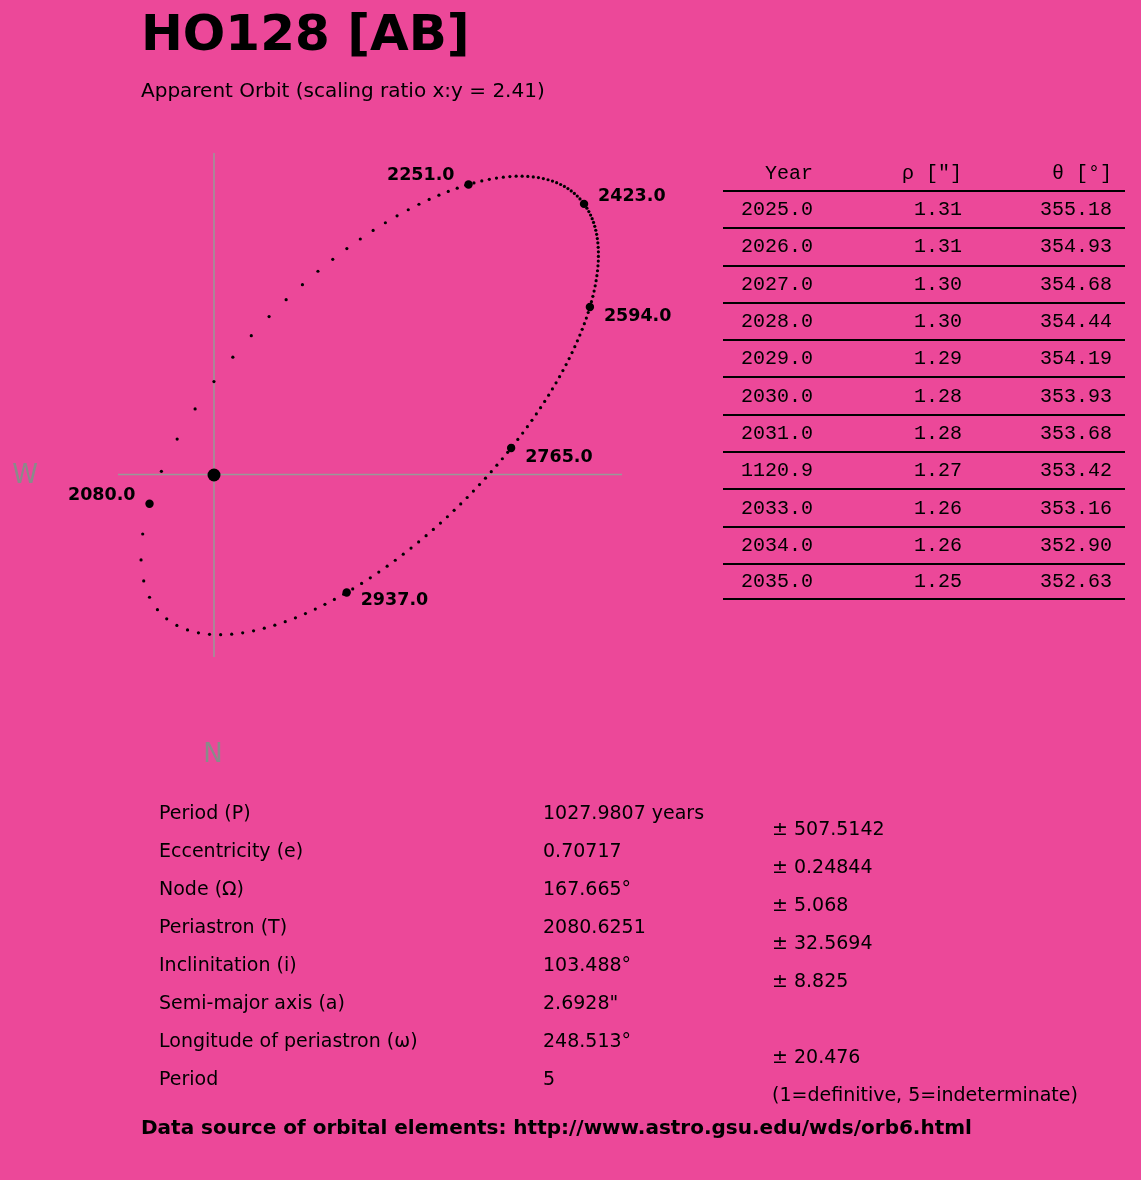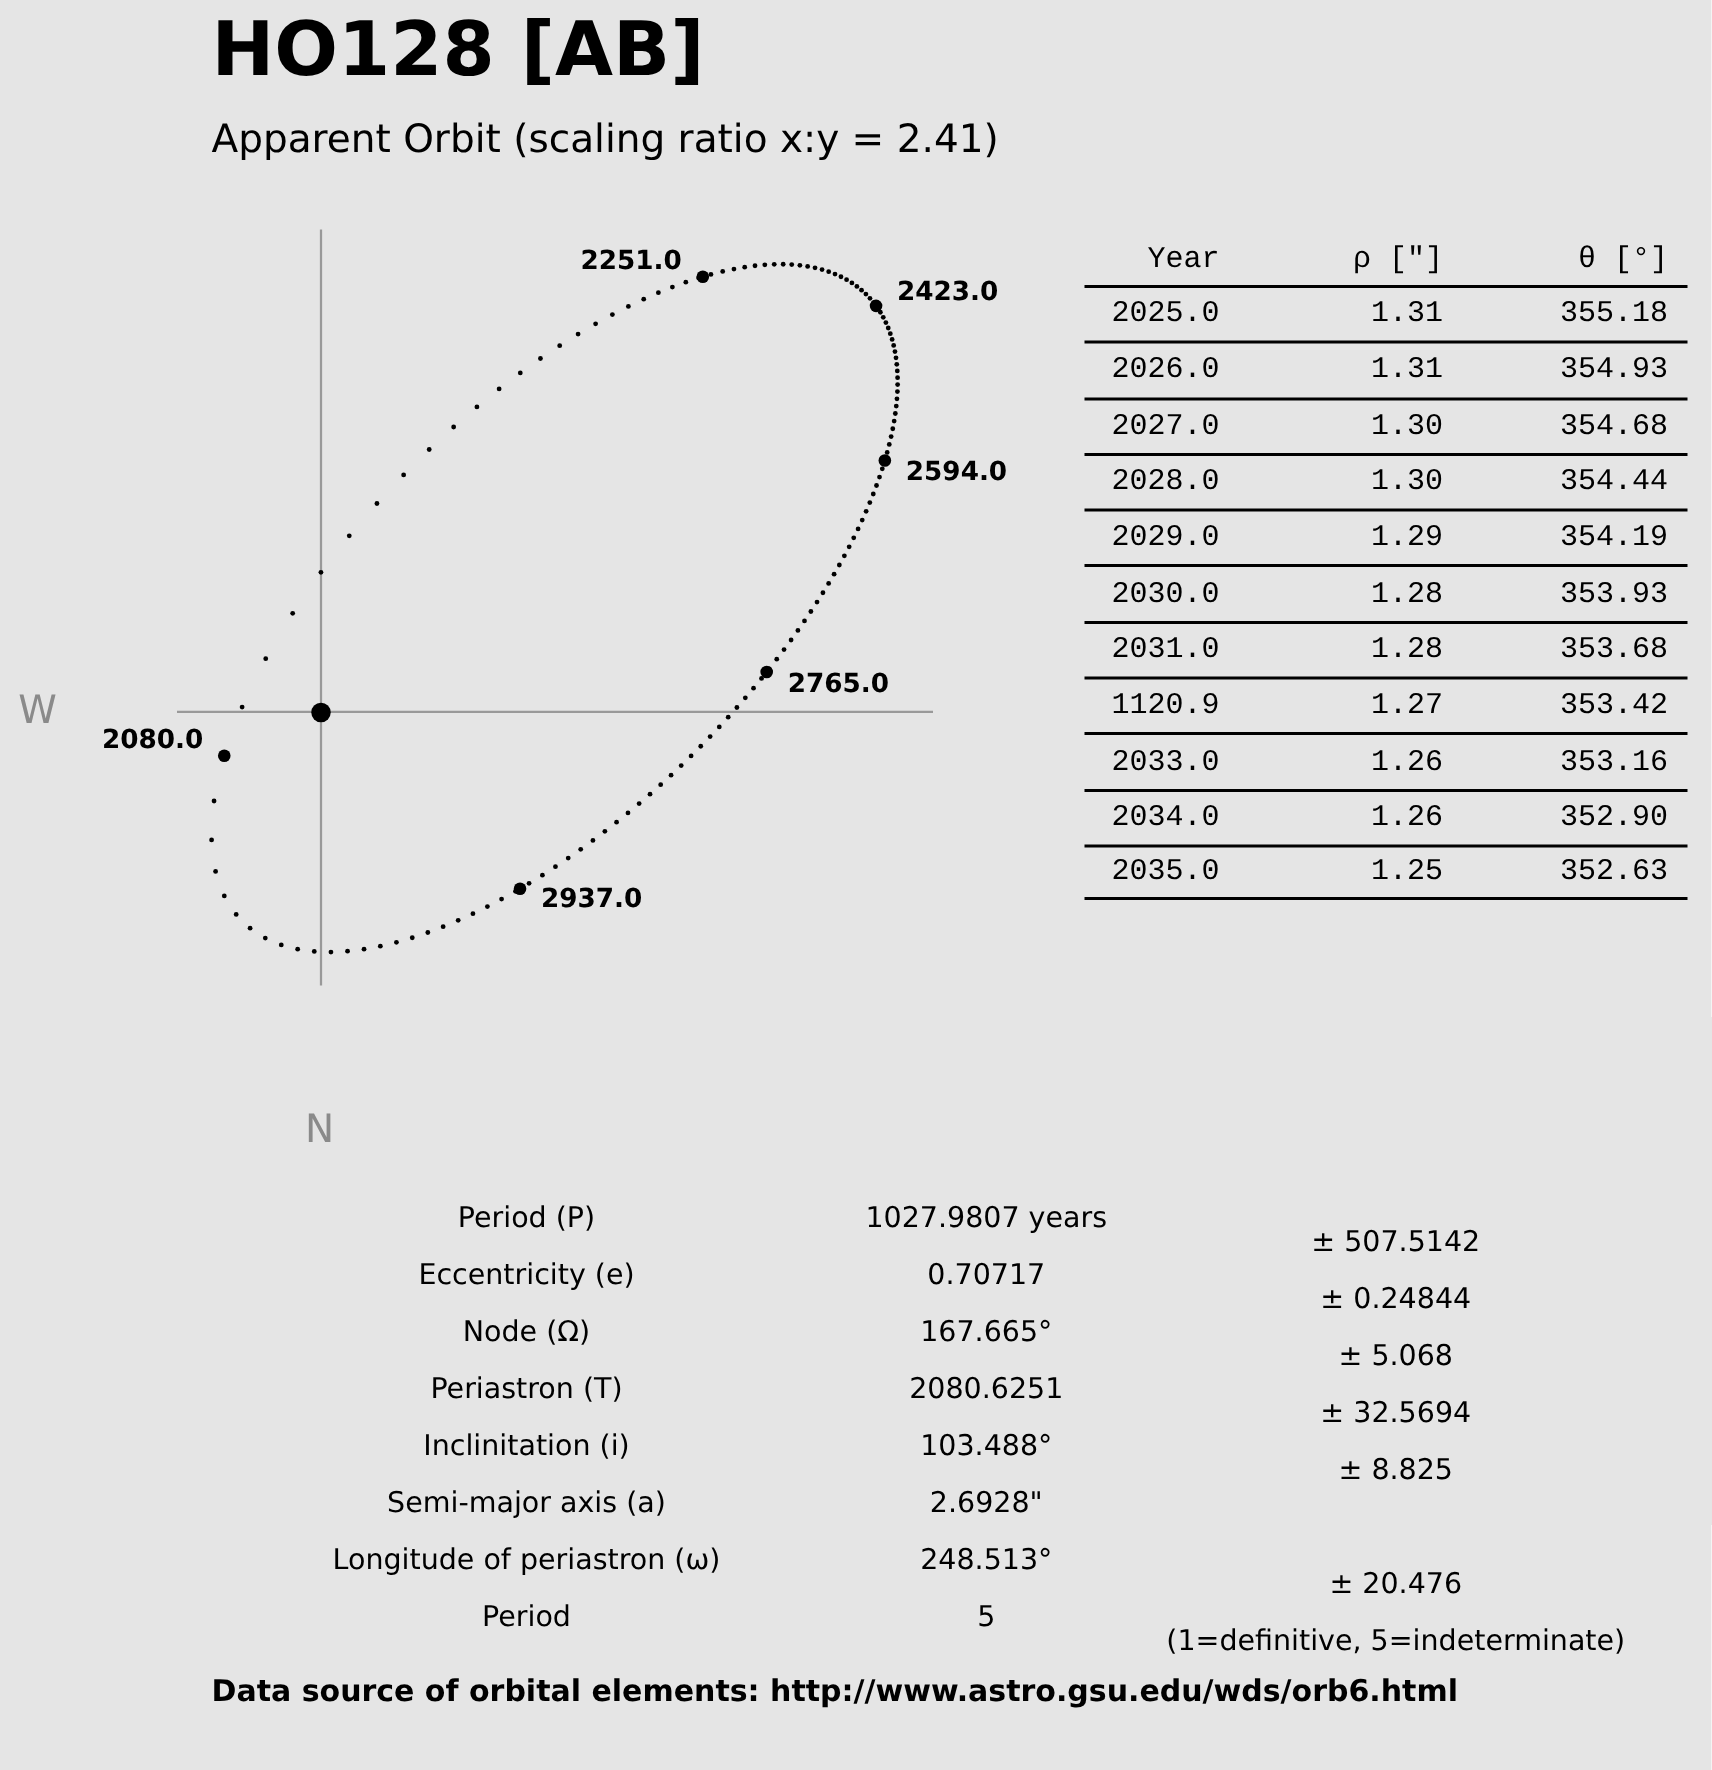--- a/index.html
+++ b/index.html
@@ -1,36 +1,36 @@
 <!DOCTYPE html>
 <html><head>
 <meta charset="utf-8">
 <style>
   html,body { margin:0; padding:0; background:#ffffff; }
   .canvas {
-    position:relative; width:1141px; height:1180px; background:#e5e5e5;
+    position:relative; width:1141px; height:1180px; background:#ec4899;
     font-family:"DejaVu Sans", sans-serif; color:#000;
     overflow:hidden;
   }
   .title    { position:absolute; left:141px; top:6px;  font-size:50px; font-weight:bold; line-height:1.1; white-space:nowrap; }
-  .subtitle { position:absolute; left:141px; top:78px; font-size:26px; line-height:1.2; white-space:nowrap; }
+  .subtitle { position:absolute; left:141px; top:78px; font-size:20px; line-height:1.2; white-space:nowrap; }
 
   #orbit { position:absolute; left:0; top:0; }
 
   
   .ephem { position:absolute; left:723px; top:156px; width:402px; font-size:20px; }
   .ephem .trow { display:flex; align-items:center; height:37.3px; padding-right:13px; border-top:2px solid #000; box-sizing:border-box;font-family:Liberation Mono, monospace; }
   .ephem .thead { border-top:none; height:34px; }
   .ephem .trow:last-child { border-bottom:2px solid #000; }
   .ephem .c1 { width:90px;  text-align:right; }
   .ephem .c2 { width:149px; text-align:right; }
   .ephem .c3 { width:150px; text-align:right; }
 
   
-  .elements { position:absolute; left:159px; top:793px; width:930px; font-size:19px;text-align:center; }
+  .elements { position:absolute; left:159px; top:793px; width:930px; font-size:19px; }
   .elements .erow { display:flex; height:38px; align-items:center; }
   .elements .lbl { width:384px; }
   .elements .val { width:229px; }
   .elements .err { flex:1;margin-top:32px; }
 
   .footer { position:absolute; left:141px; top:1115px; font-size:20px; font-weight:bold; white-space:nowrap; }
 </style>
 </head>
 <body>
 

